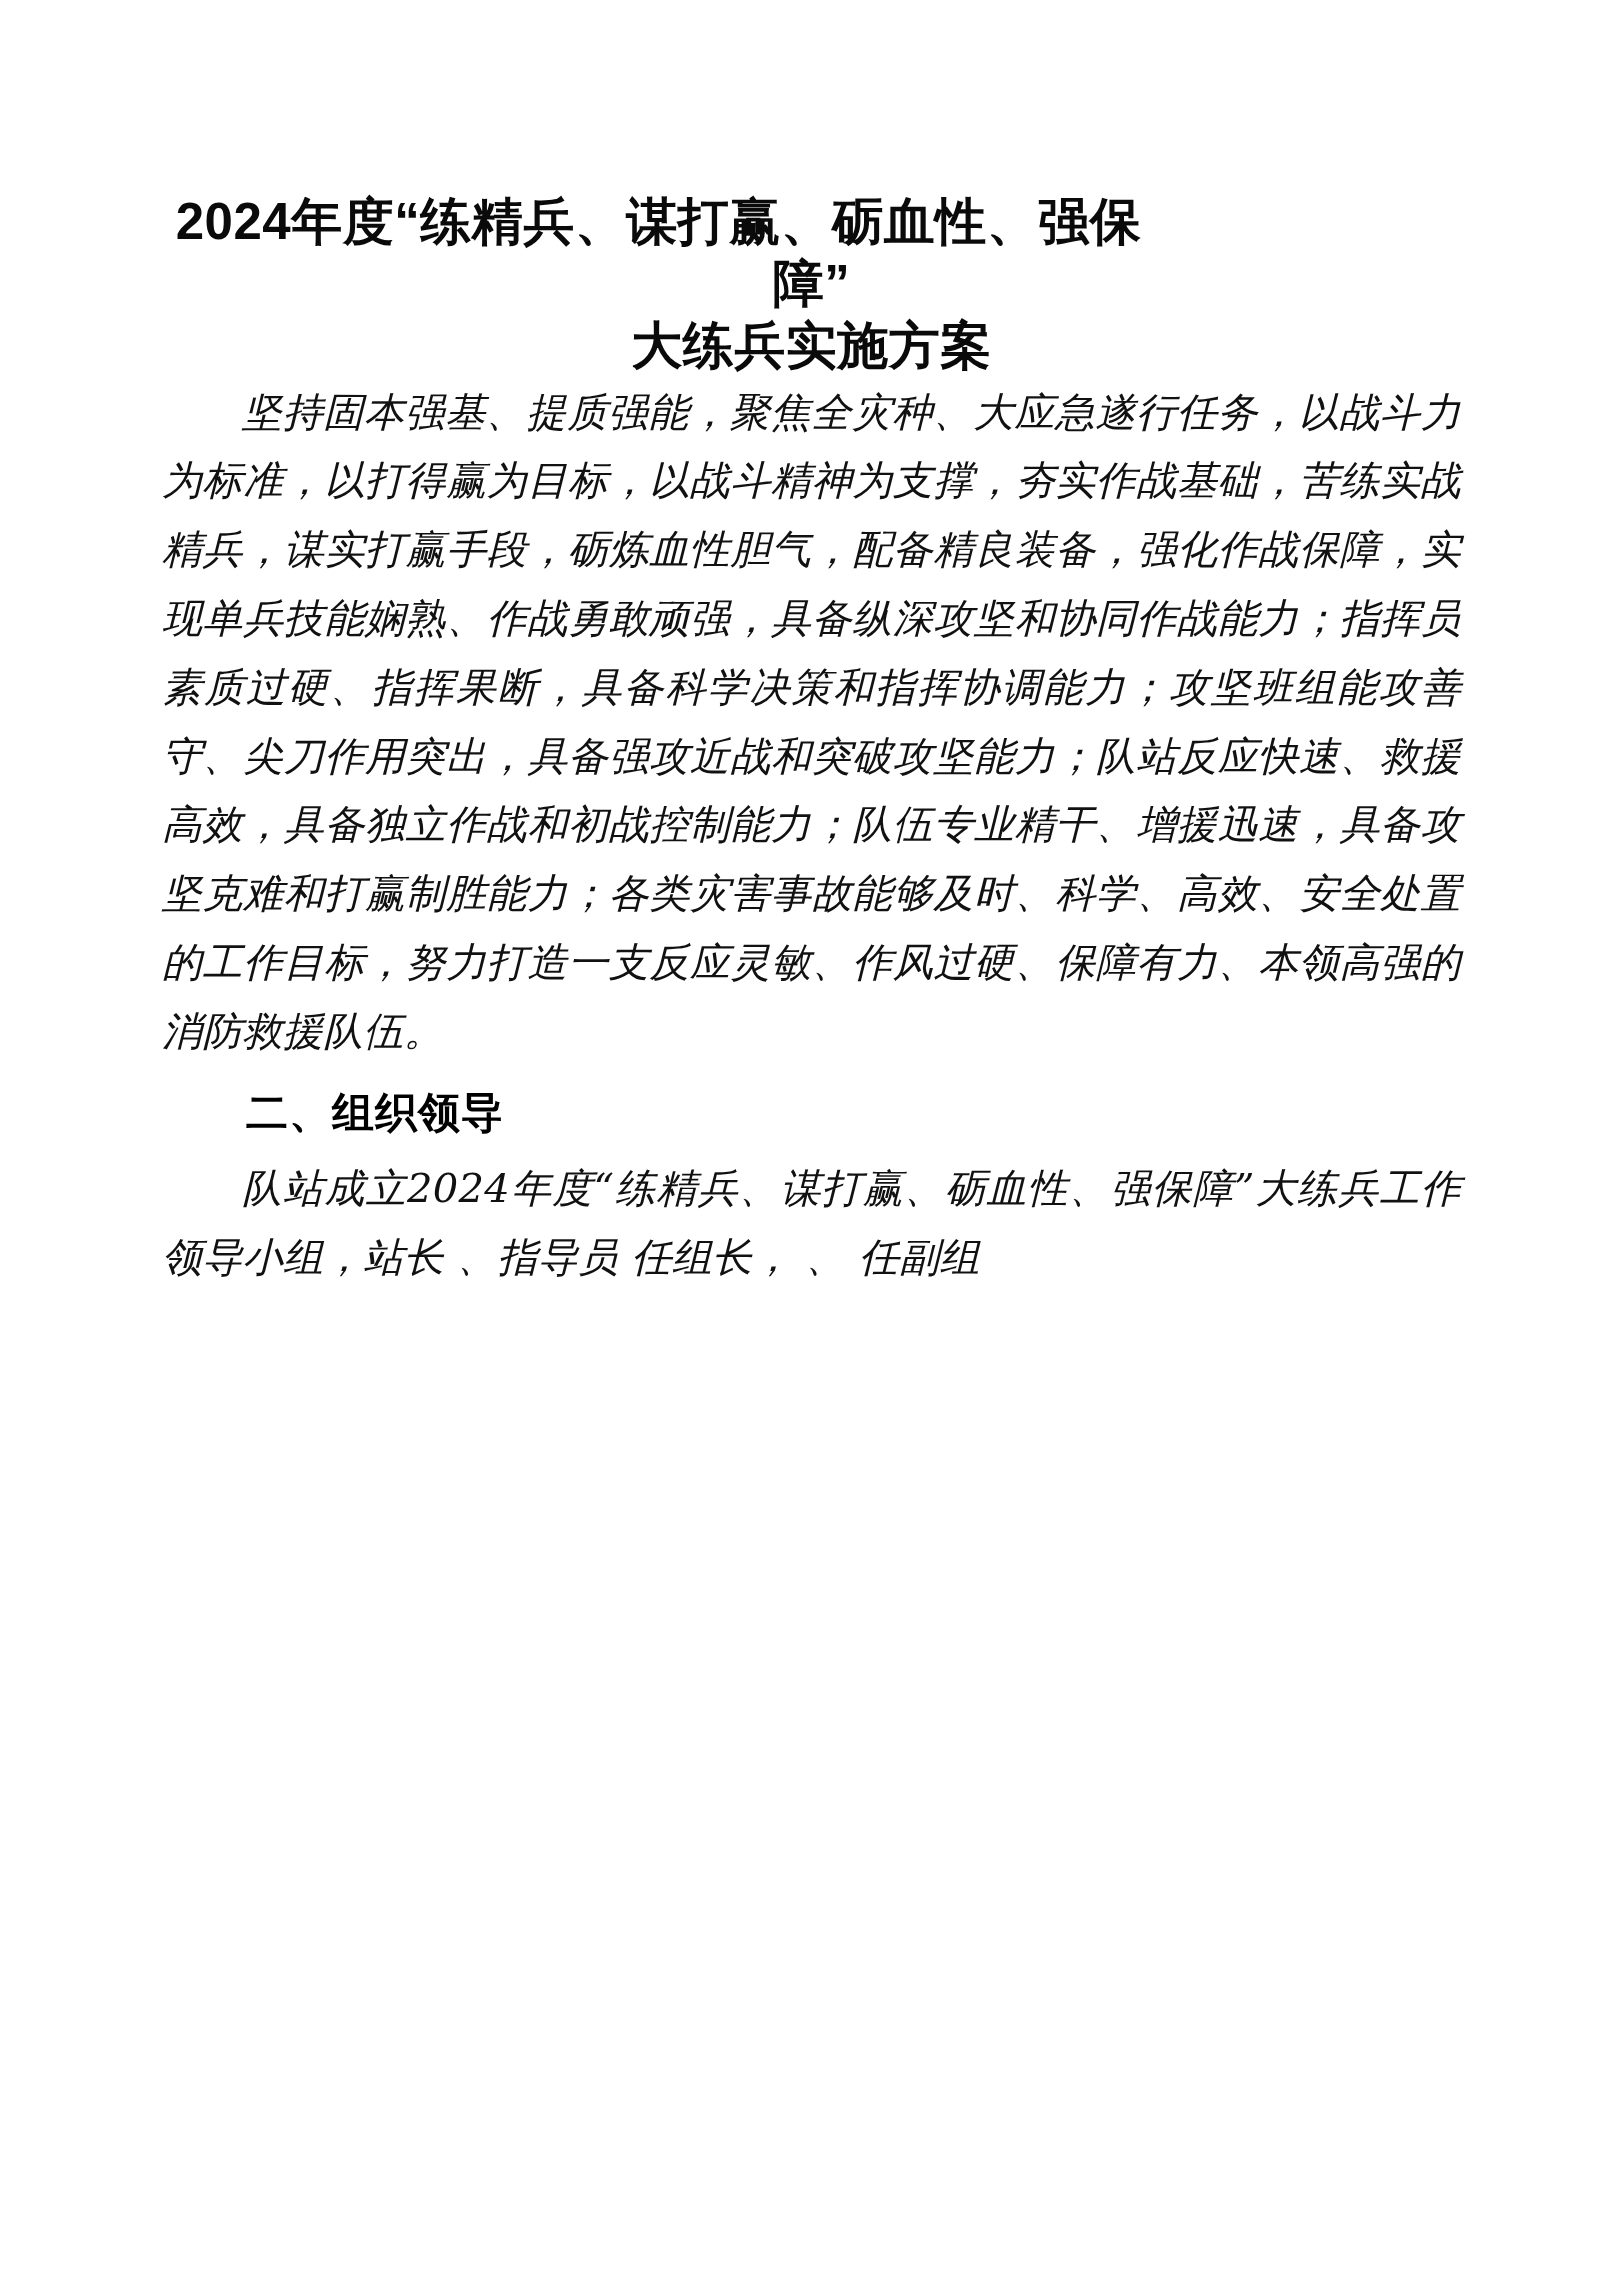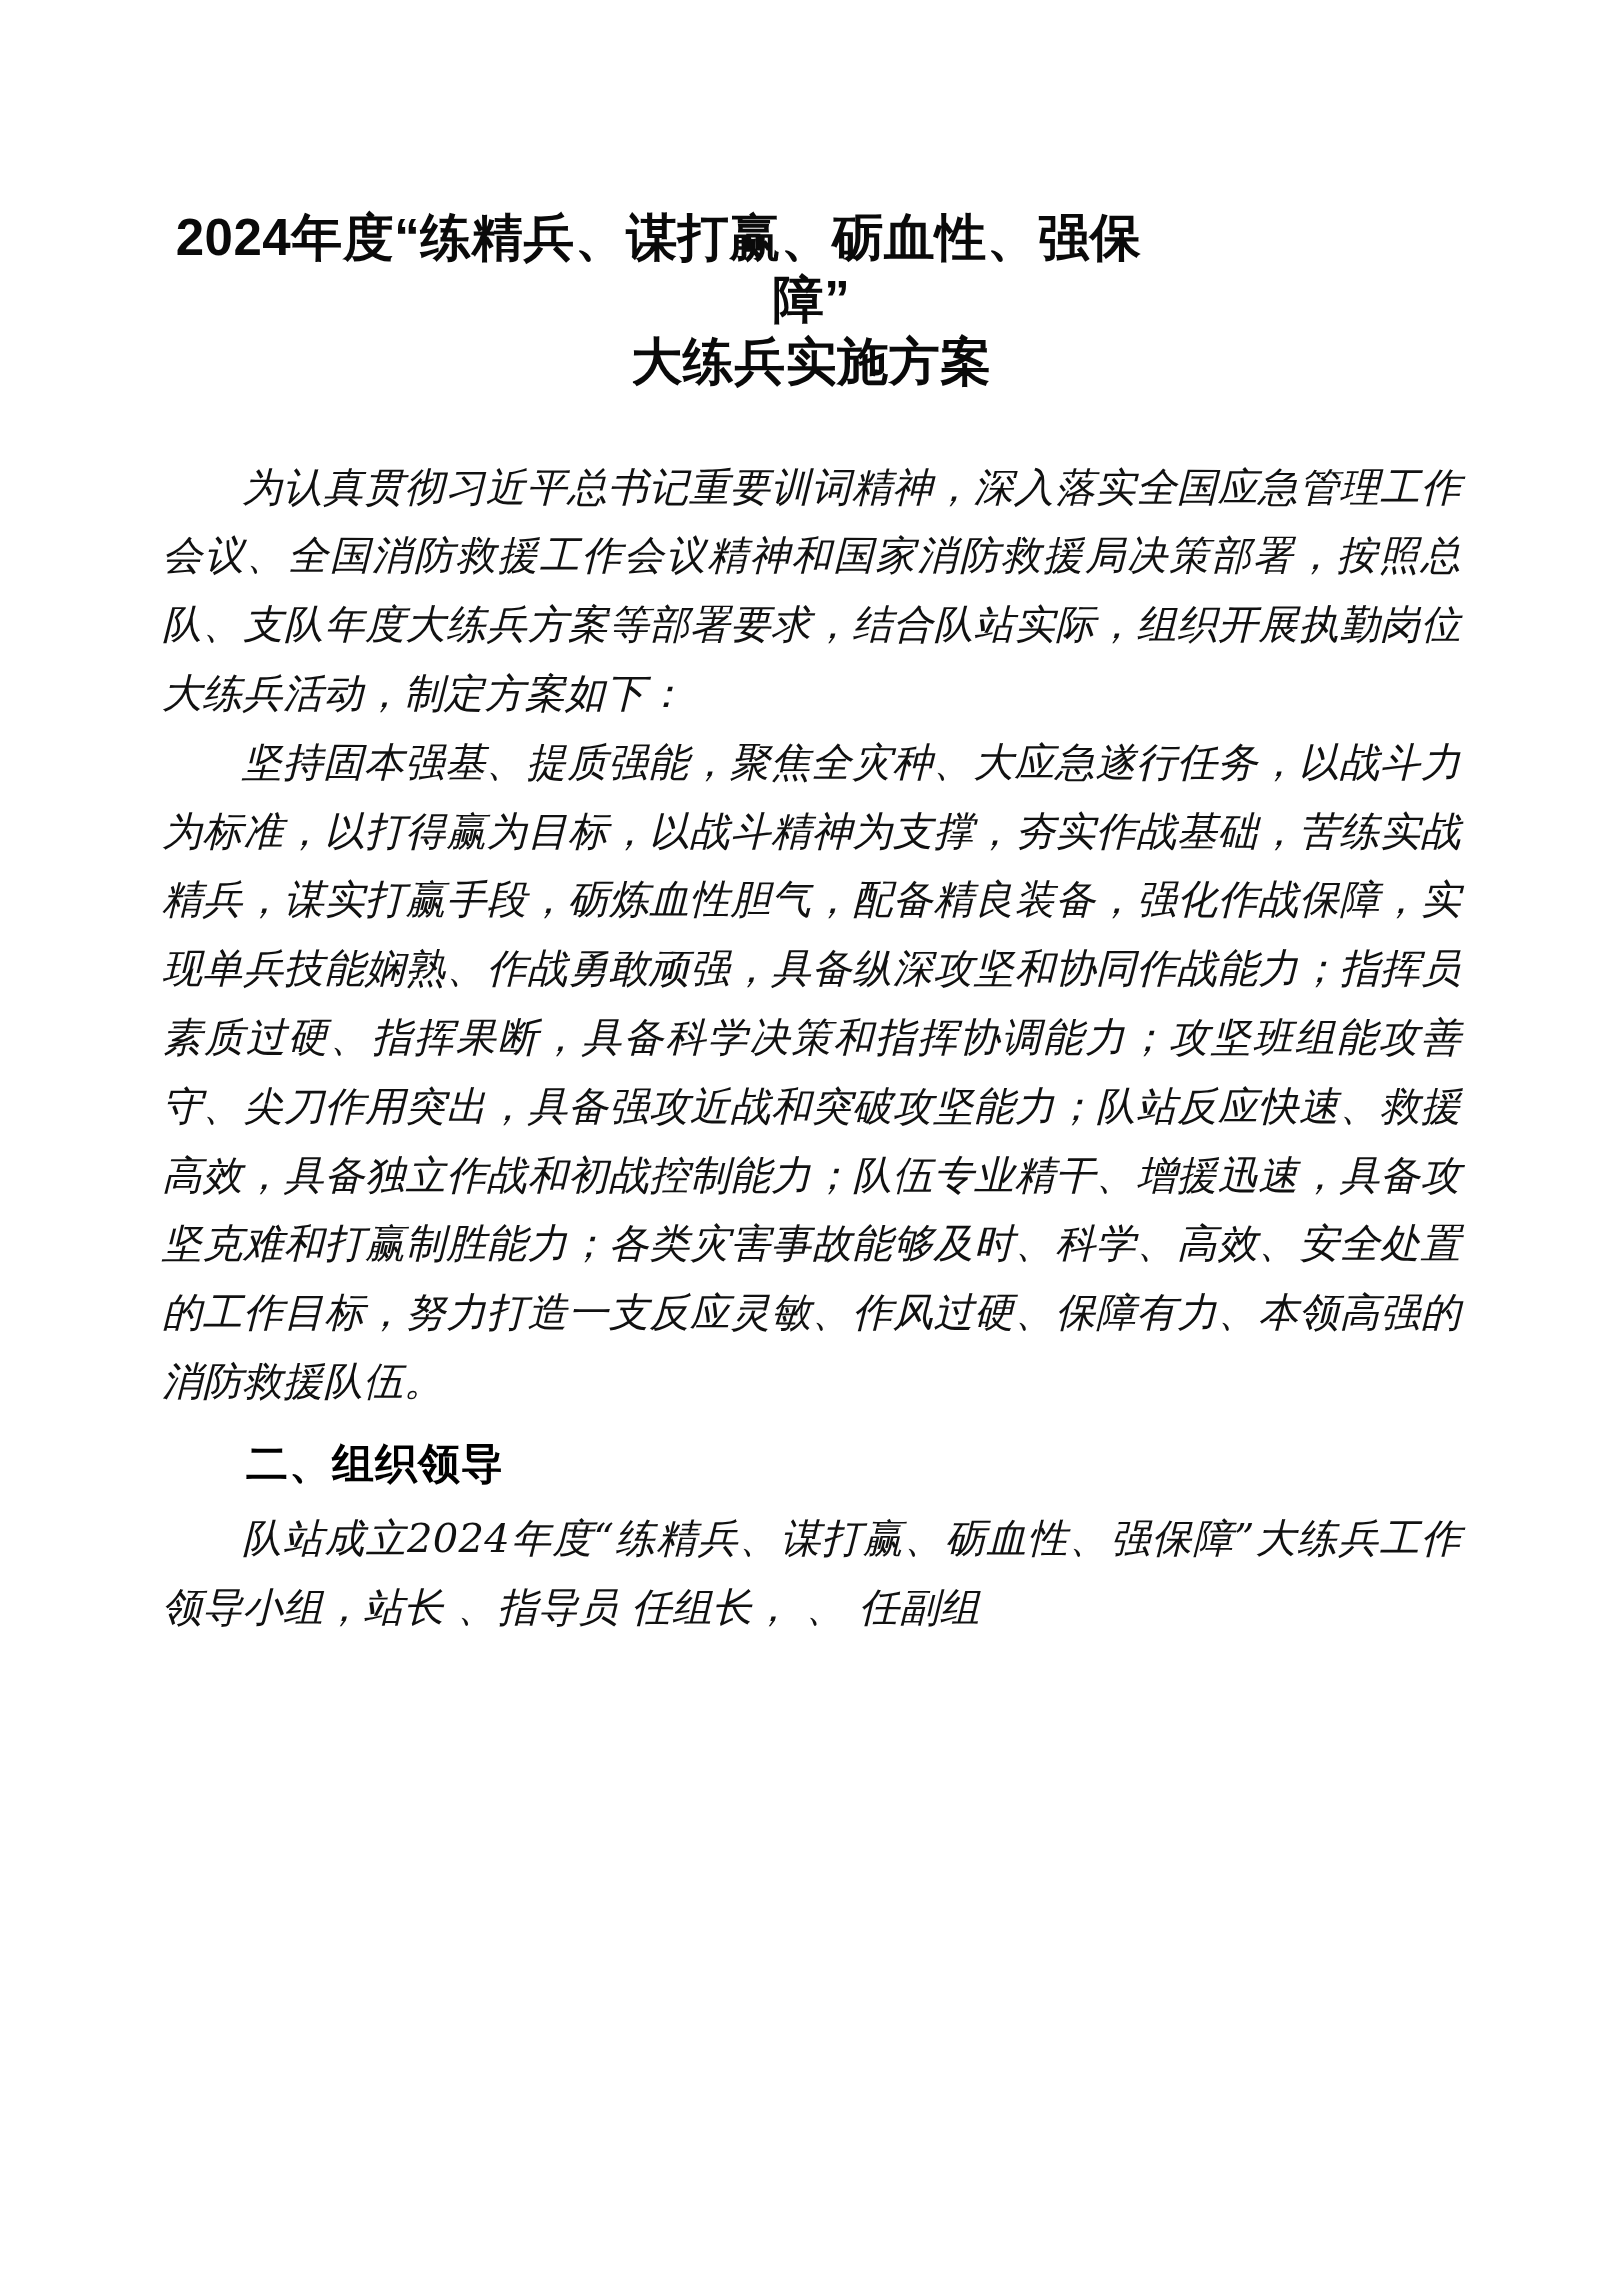--- a/index.html
+++ b/index.html
@@ -15,21 +15,21 @@
     position: relative;
     width: 1621px;
     height: 2293px;
     margin: 0 auto;
     background: #ffffff;
     overflow: hidden;
   }
   .content {
     position: absolute;
     left: 162px;
-    top: 16px;
+    top: 0;
     width: 1299px;
   }
 
   
   .doc-title {
     margin-top: 191px;
     text-align: center;
     font-family: "Liberation Sans", sans-serif;
     font-weight: bold;
     font-size: 51px;
@@ -89,21 +89,20 @@
 
 <div class="page">
   <div class="content">
 
     <div class="doc-title">
       <span class="title-line-1">2024年度“练精兵、谋打赢、砺血性、强保</span>
       <span class="title-line-2">障”</span>
       <span class="title-line-3">大练兵实施方案</span>
     </div>
 
-    <p class="body-para indent para-first">为认真贯彻习近平总书记重要训词精神，深入落实全国应急管理工作会议、全国消防救援工作会议精神和国家消防救援局决策部署，按照总队、支队年度大练兵方案等部署要求，结合队站实际，组织开展执勤岗位大练兵活动，制定方案如下：</p>
 
     <p class="body-para indent">坚持固本强基、提质强能，聚焦全灾种、大应急遂行任务，以战斗力为标准，以打得赢为目标，以战斗精神为支撑，夯实作战基础，苦练实战精兵，谋实打赢手段，砺炼血性胆气，配备精良装备，强化作战保障，实现单兵技能娴熟、作战勇敢顽强，具备纵深攻坚和协同作战能力；指挥员素质过硬、指挥果断，具备科学决策和指挥协调能力；攻坚班组能攻善守、尖刀作用突出，具备强攻近战和突破攻坚能力；队站反应快速、救援高效，具备独立作战和初战控制能力；队伍专业精干、增援迅速，具备攻坚克难和打赢制胜能力；各类灾害事故能够及时、科学、高效、安全处置的工作目标，努力打造一支反应灵敏、作风过硬、保障有力、本领高强的消防救援队伍。</p>
 
     <h2 class="section-heading">二、组织领导</h2>
     <p class="body-para indent">队站成立2024年度“练精兵、谋打赢、砺血性、强保障”大练兵工作领导小组，站长 、指导员 任组长， 、 任副组</p>
 
   </div>
 </div>
 
 

